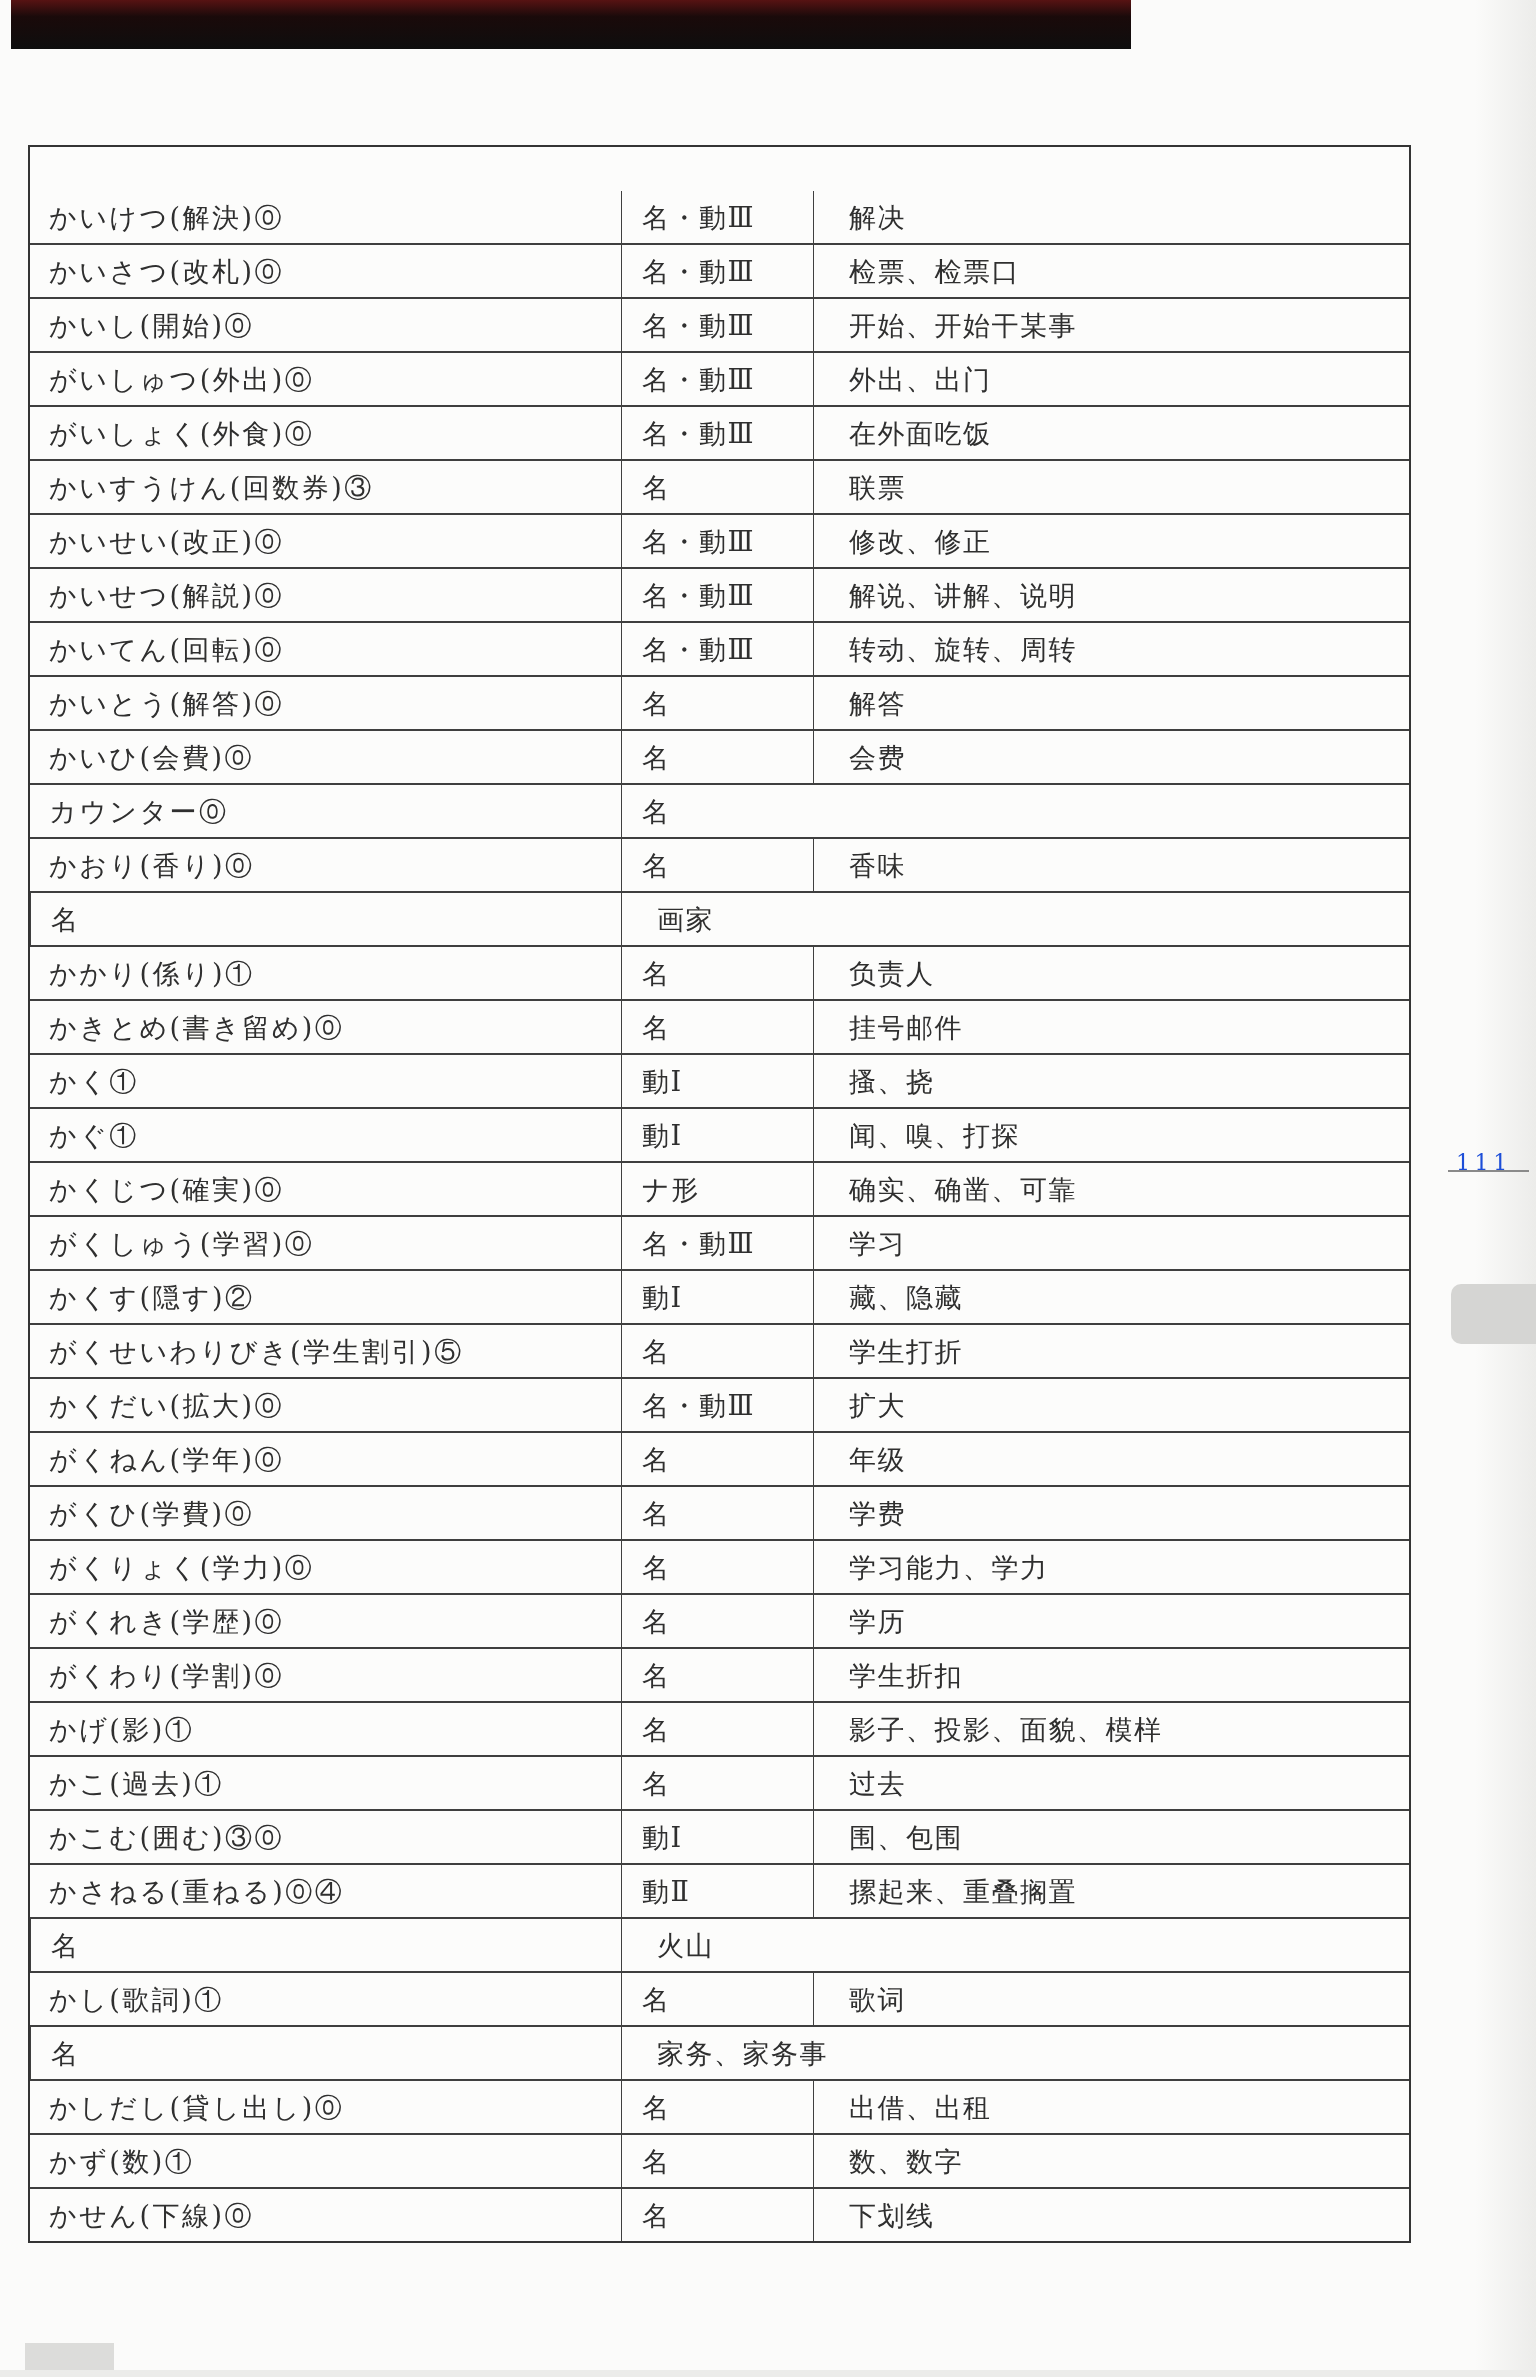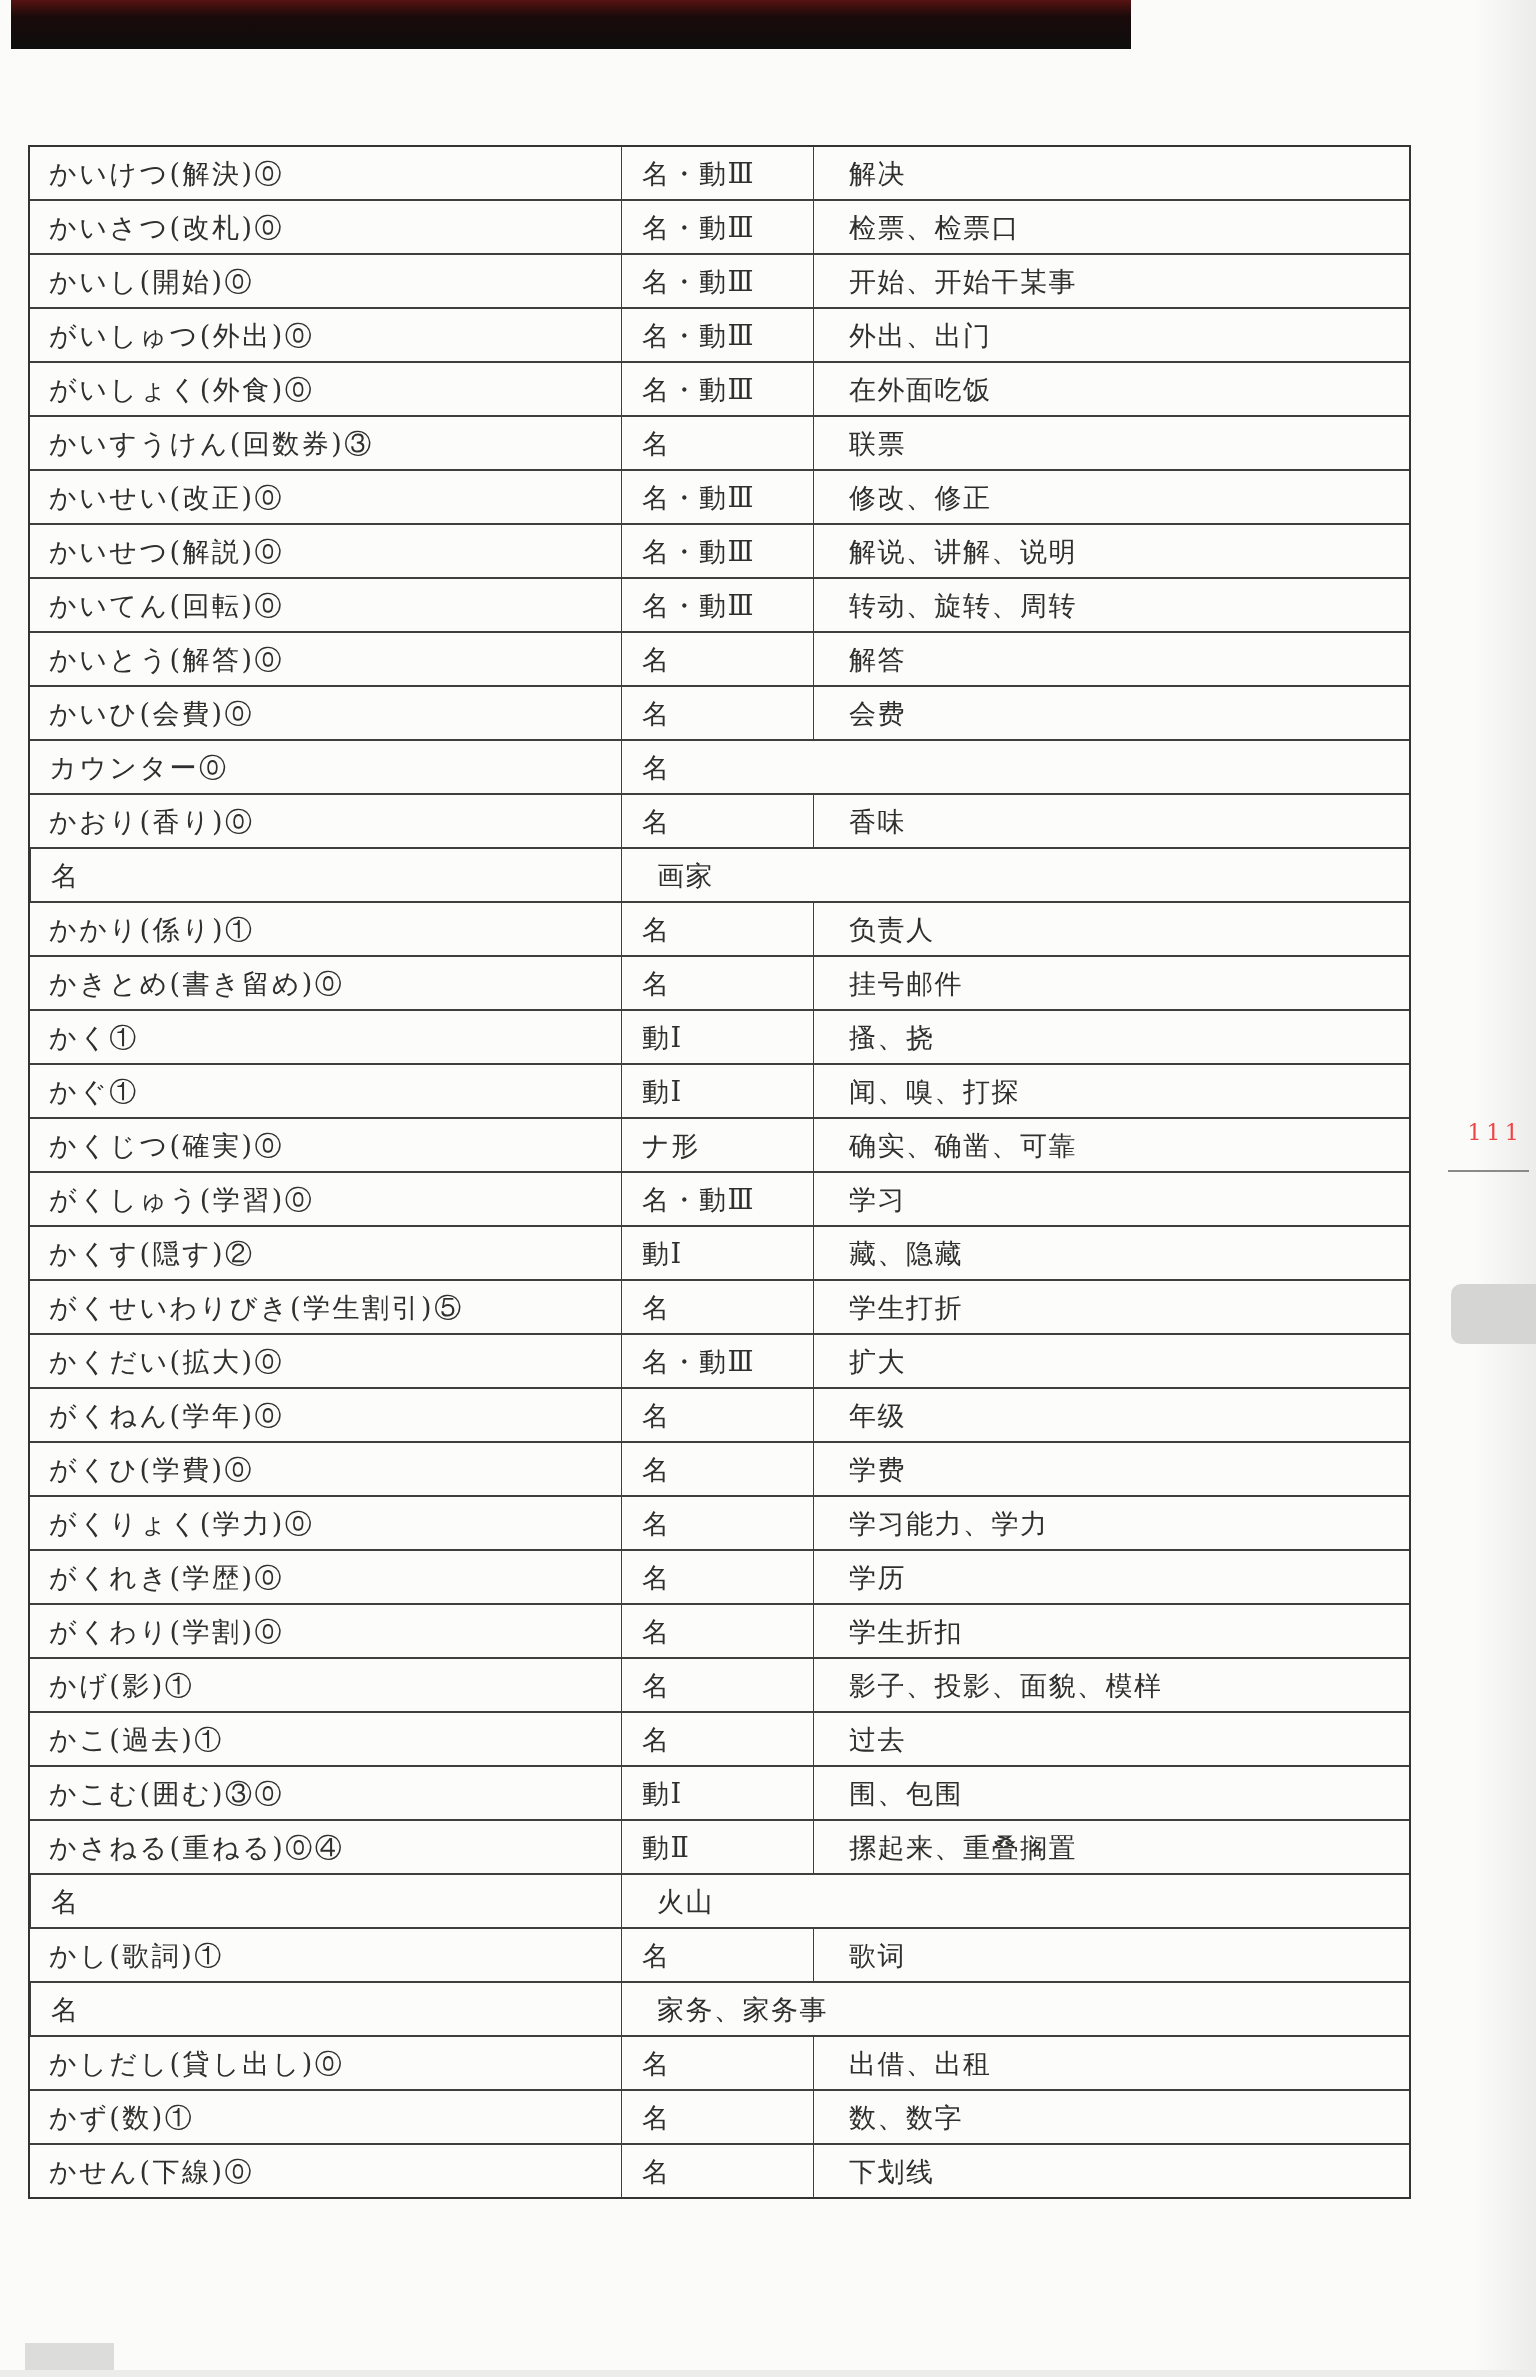--- a/index.html
+++ b/index.html
@@ -13,31 +13,31 @@
     background:linear-gradient(180deg,#571313 0%,#1a0a0a 34%,#0e0e0e 100%);
   }
   .vtable{
     position:absolute;left:28px;top:145px;width:1383px;
     border:2.5px solid #343434;background:#fcfcfb;box-sizing:border-box;
   }
   .vrow{
     display:grid;grid-template-columns:591px 192px 1fr;
     height:52px;border-top:2px solid #3f3f3f;
   }
-  .vrow:first-child{border-top:none;}
+  .vrow:first-child{border-top:none;margin-top:44px;}
   .cell{
     display:flex;align-items:center;box-sizing:border-box;
     font-size:27px;line-height:1;white-space:nowrap;color:#2f2f2f;
   }
   .cell.word{padding-left:19px;letter-spacing:2.5px;}
   .cell.pos{border-left:1.5px solid #3f3f3f;padding-left:20px;letter-spacing:1.5px;}
   .cell.meaning{border-left:1.5px solid #3f3f3f;padding-left:35px;letter-spacing:1.5px;}
   .page-num{
-    position:absolute;left:1456px;top:1120px;width:79px;height:29px;
-    font-size:22px;letter-spacing:4.6px;color:#ef4444;text-align:center;
+    position:absolute;left:1456px;top:1150px;width:79px;height:29px;
+    font-size:22px;letter-spacing:4.6px;color:#1d4ed8;
   }
   .page-num-line{
     position:absolute;left:1448px;top:1170px;width:81px;height:1.5px;background:#8a8a8a;
   }
   .side-tab{
     position:absolute;left:1451px;top:1284px;width:85px;height:60px;
     background:#d5d5d3;border-radius:10px 0 0 10px;
   }
   .corner-patch{
     position:absolute;left:25px;top:2343px;width:89px;height:34px;background:#dcdcda;

